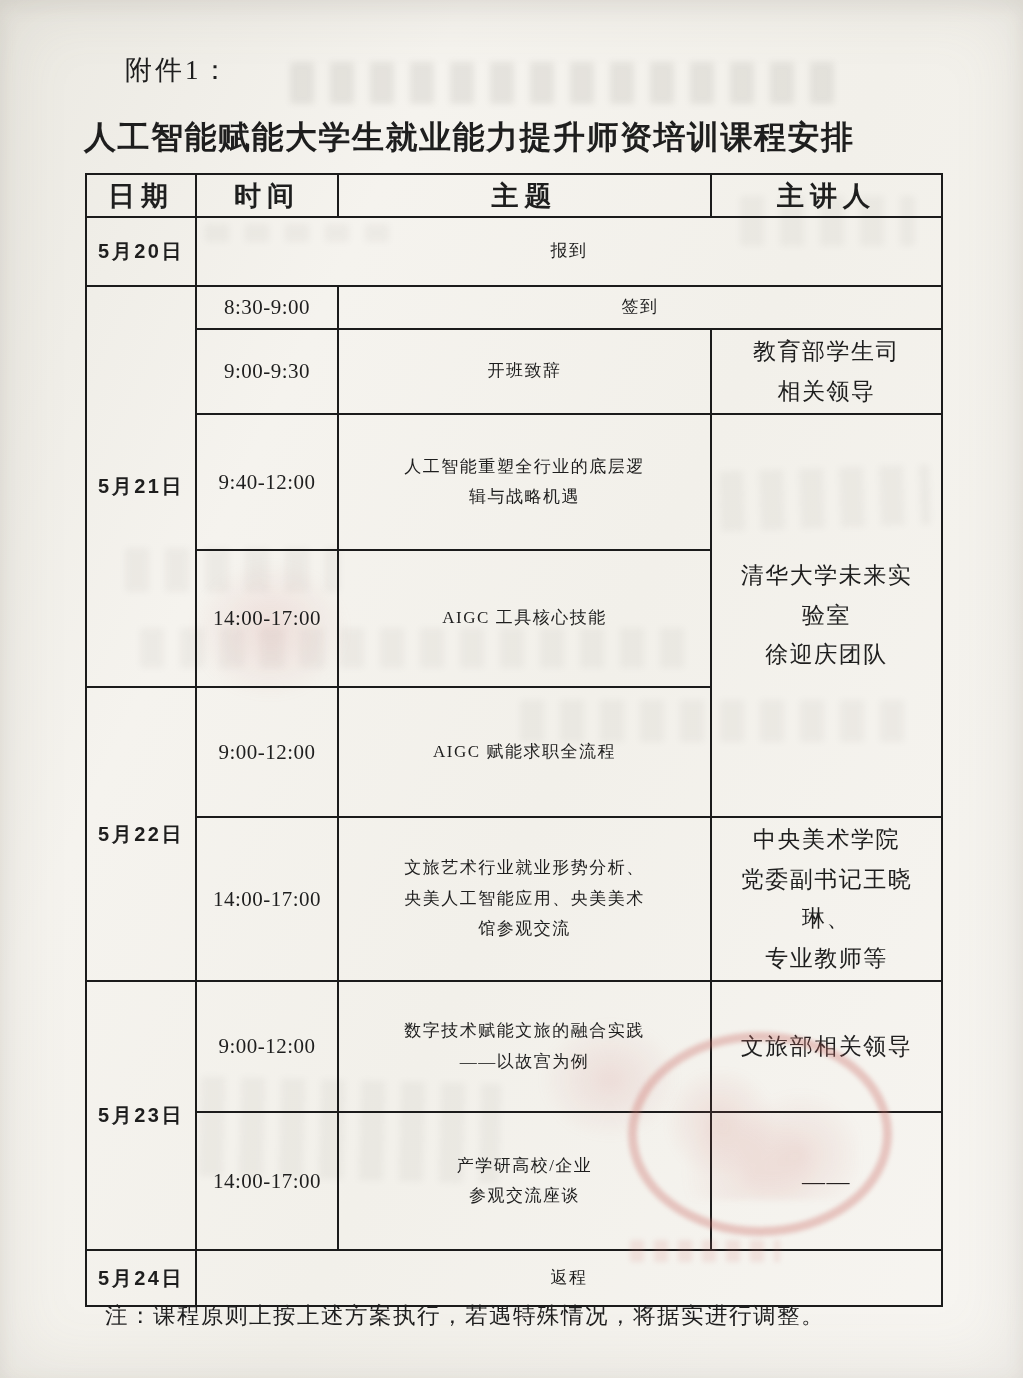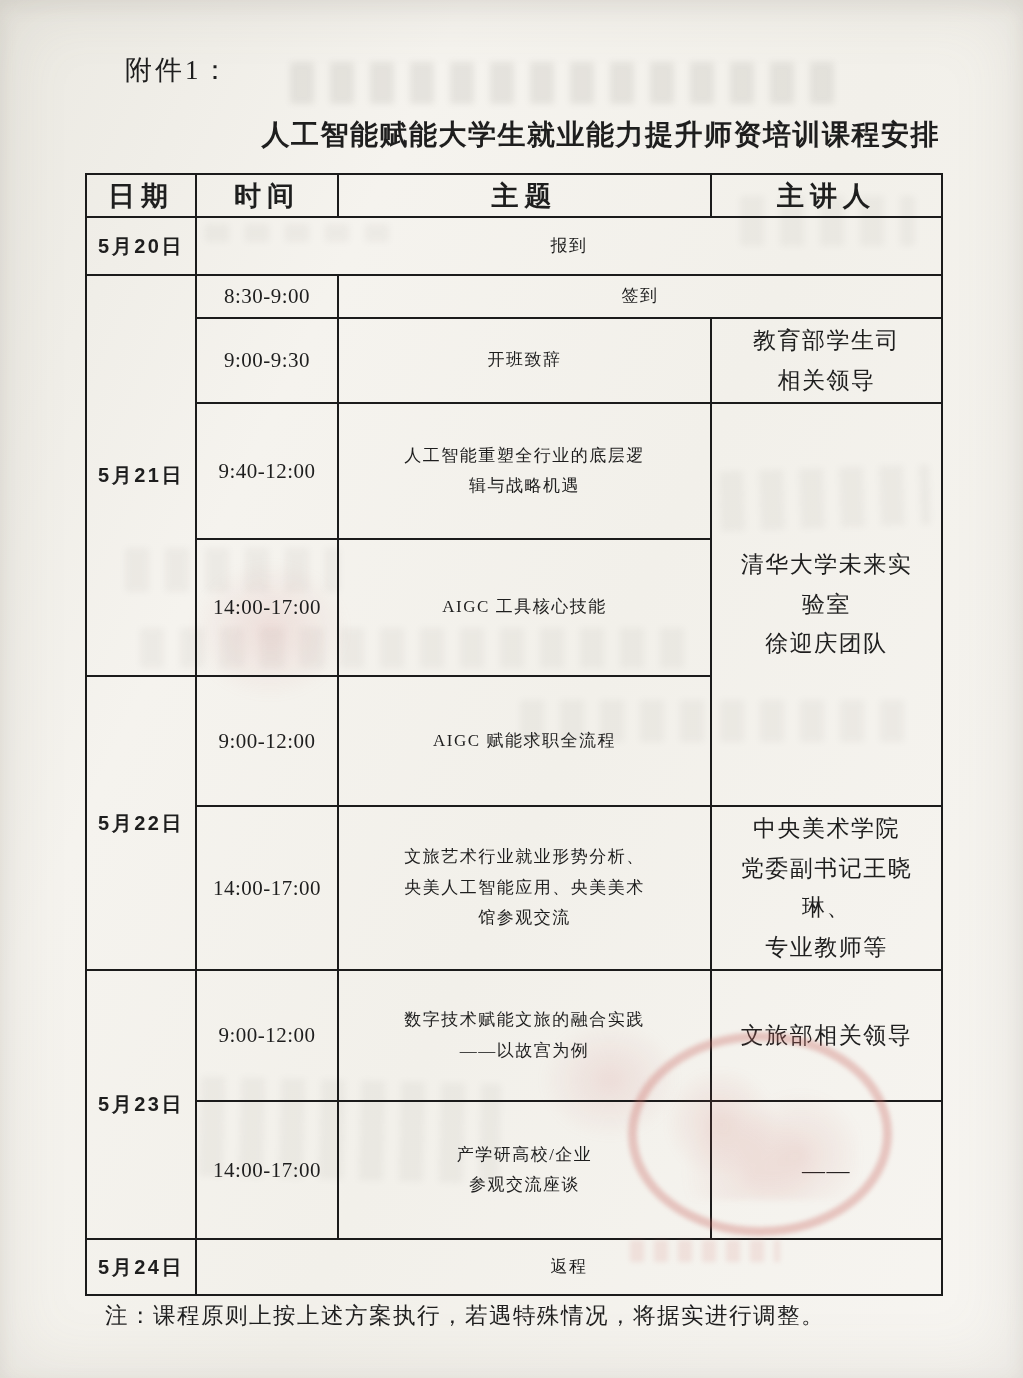--- a/index.html
+++ b/index.html
@@ -62,23 +62,23 @@
     opacity:.5;
     pointer-events:none;
   }
 
   .attachment {
     position:absolute; left:117px; top:52px;
     font-size:27px; letter-spacing:3px; font-weight:500;margin-left:8px;
   }
   .title {
     position:absolute; left:84px; top:116px; width:856px;
-    text-align:right;
+    text-align:left;
     font-family:"Liberation Sans", sans-serif;
-    font-size:28px; font-weight:700; letter-spacing:1.5px;
+    font-size:32px; font-weight:700; letter-spacing:1.5px;
   }
 
   table.schedule {
     position:absolute; left:85px; top:173px;
     width:856px;
     border-collapse:collapse;
     table-layout:fixed;
   }
   .schedule th, .schedule td {
     border:2.2px solid #1b1b1b;
@@ -132,21 +132,21 @@
       <col style="width:373px">
       <col style="width:231px">
     </colgroup>
     <tbody>
       <tr style="height:43px">
         <th>日期</th>
         <th>时间</th>
         <th>主题</th>
         <th>主讲人</th>
       </tr>
-      <tr style="height:58px">
+      <tr style="height:69px">
         <td class="cell-date">5月20日</td>
         <td class="cell-topic" colspan="3">报到</td>
       </tr>
       <tr style="height:43px">
         <td class="cell-date" rowspan="4">5月21日</td>
         <td class="cell-time">8:30-9:00</td>
         <td class="cell-topic" colspan="2">签到</td>
       </tr>
       <tr style="height:82px">
         <td class="cell-time">9:00-9:30</td>

